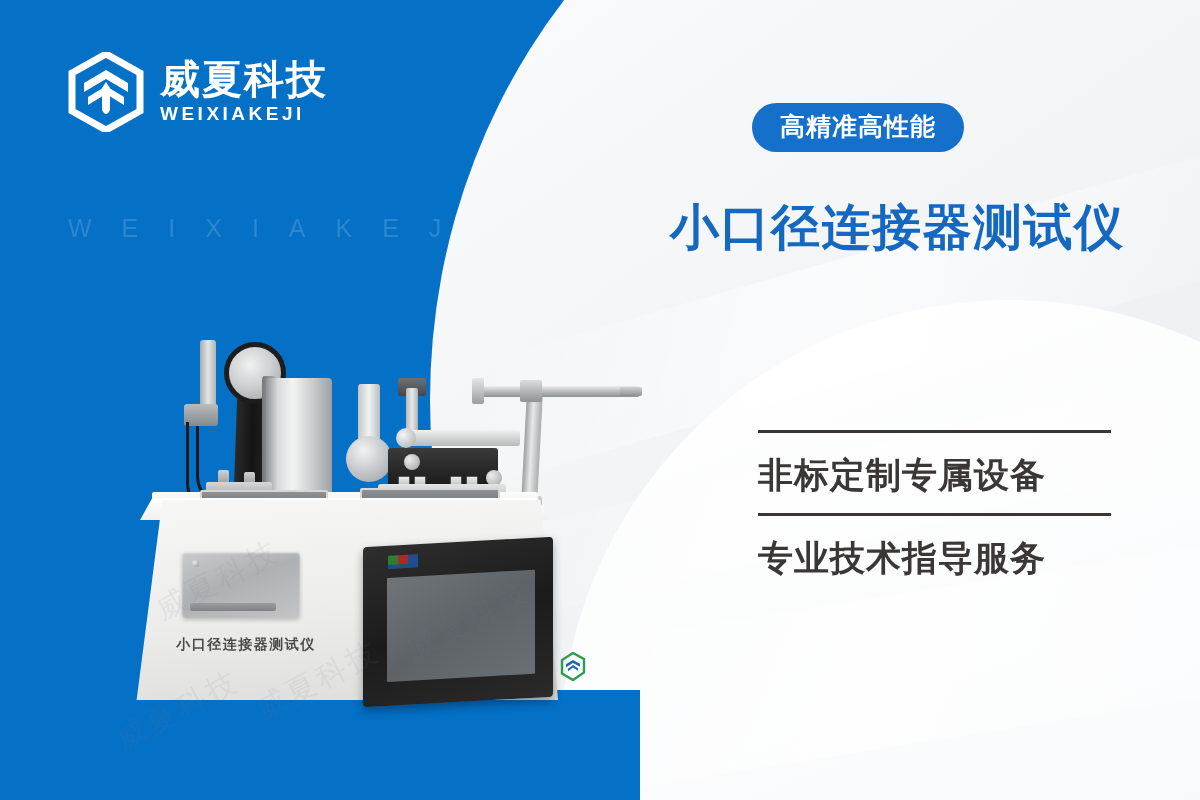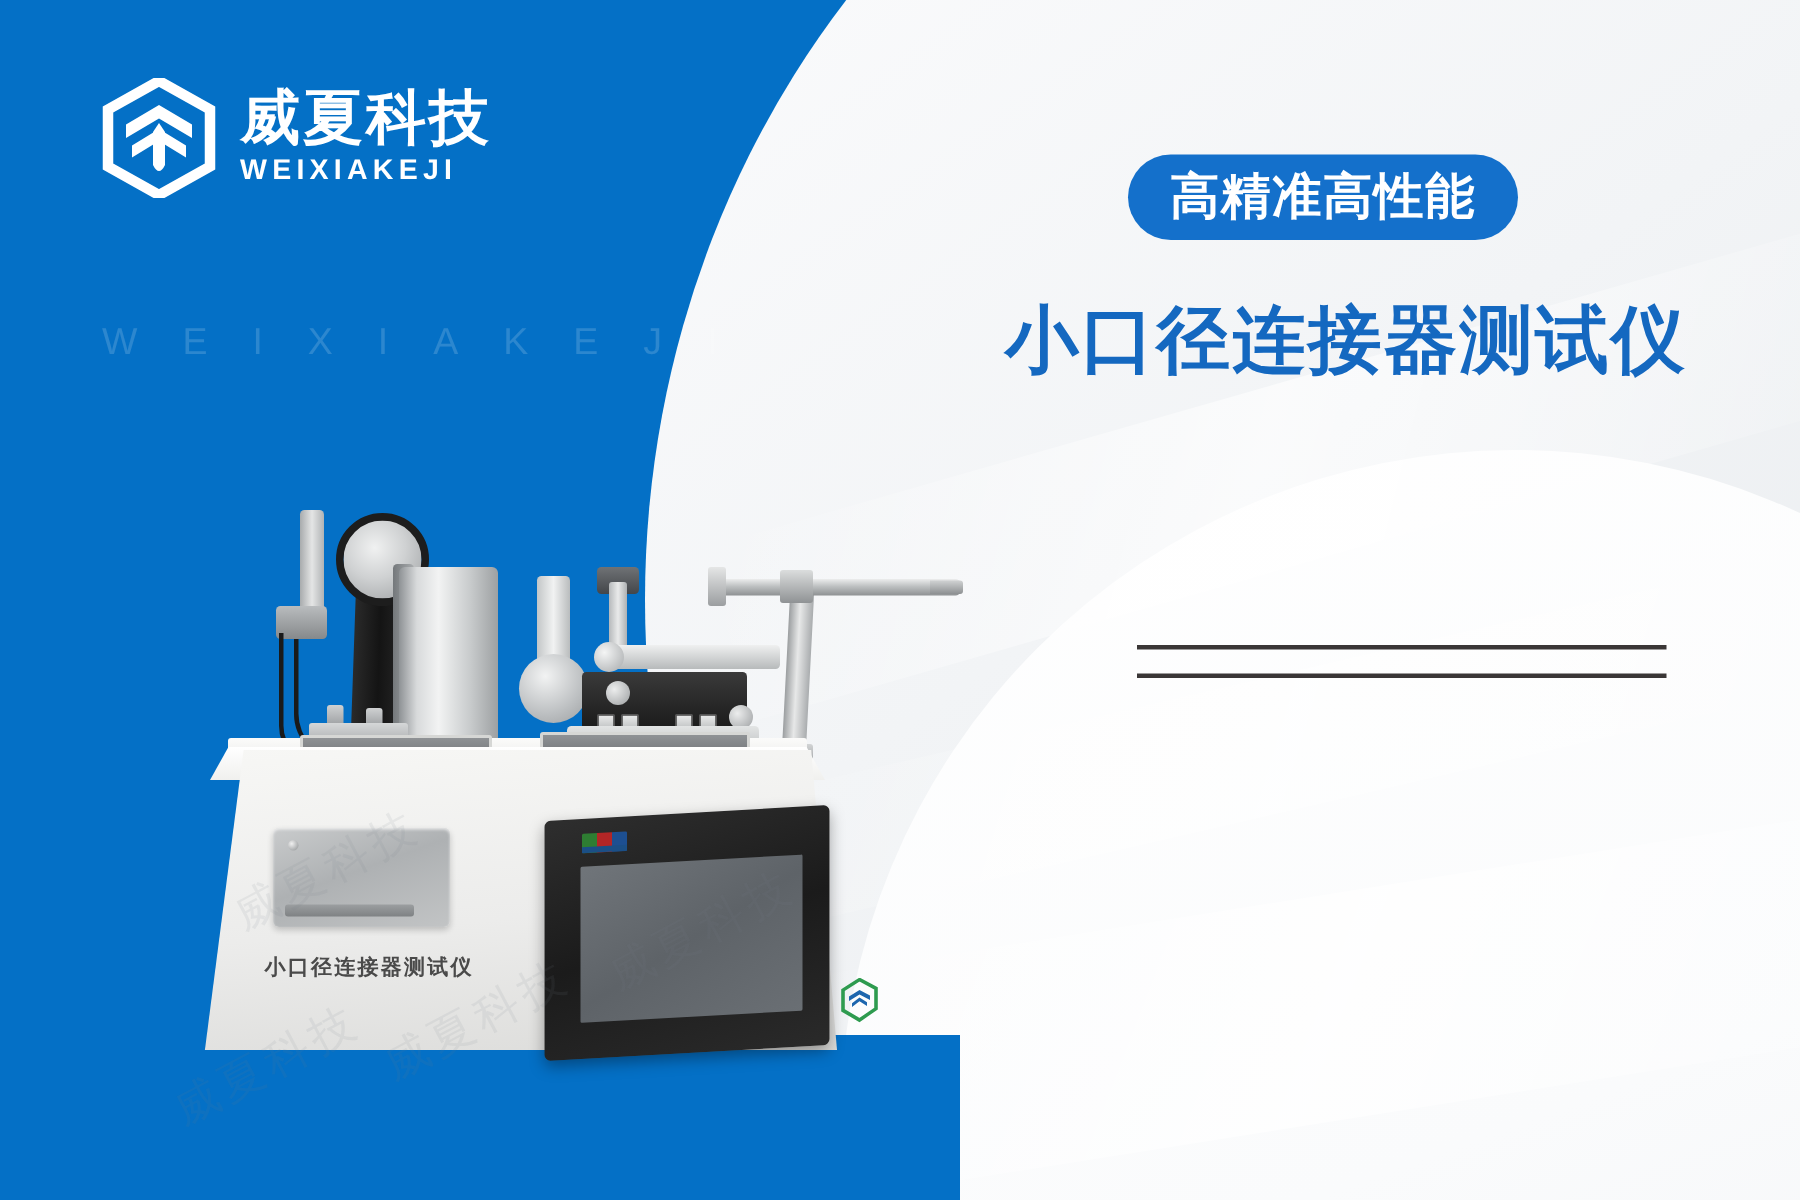--- a/index.html
+++ b/index.html
@@ -98,21 +98,21 @@
     letter-spacing:3.5px; line-height:1.2; margin-top:3px;
   }
 
   
   .badge {
     position:absolute; left:752px; top:103px;
     background:#1470cb;
     border-radius:40px;
     padding:11px 28px 13px;
     color:#ffffff;
-    font-size:33px;
+    font-size:25px;
     font-weight:700;
     letter-spacing:1px;
     line-height:1;
     white-space:nowrap;
   }
   .main-title {
     position:absolute; left:670px; top:199px;
     font-size:49px;
     font-weight:700;
     color:#1468c0;
@@ -420,21 +420,23 @@
       <span class="logo-cn">威夏科技</span>
       <span class="logo-en">WEIXIAKEJI</span>
     </span>
   </div>
 
   <div class="badge">高精准高性能</div>
   <div class="main-title">小口径连接器测试仪</div>
 
   <div class="features">
     <div class="feature-divider"></div>
+    <div class="feature-item">非标定制专属设备</div>
     <div class="feature-divider"></div>
+    <div class="feature-item">专业技术指导服务</div>
   </div>
 
   <div class="machine">
 
     <div class="mech">
       <div class="motor-arm"></div>
       <div class="motor-blk"></div>
       <div class="cable cable-a"></div>
       <div class="cable cable-b"></div>
       <div class="belt"></div>

